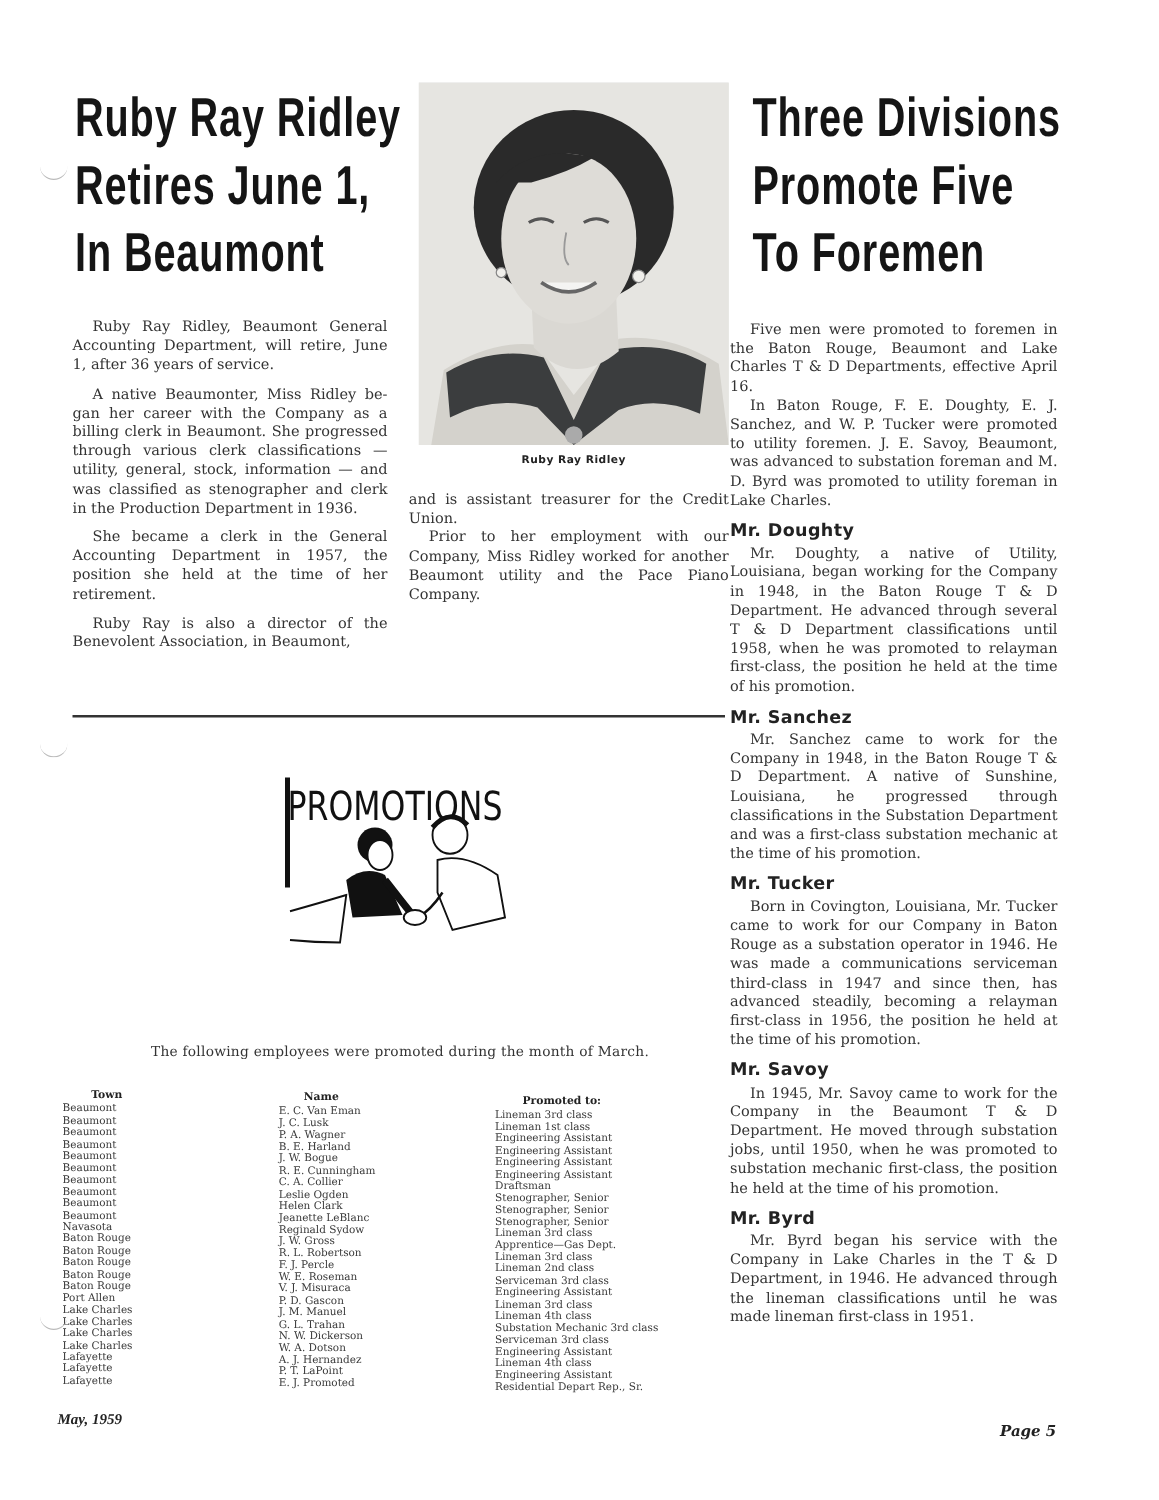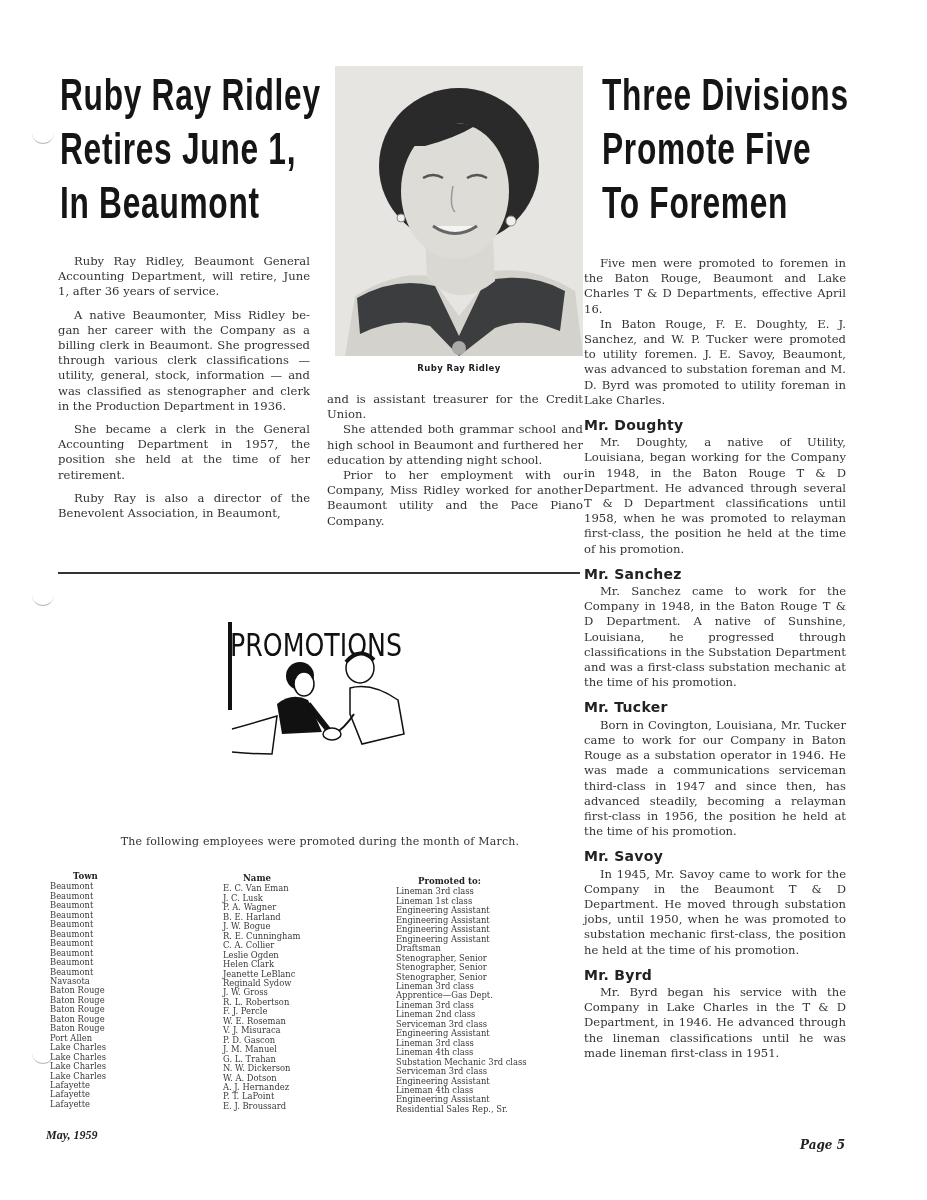--- a/index.html
+++ b/index.html
@@ -170,21 +170,20 @@
 
 <div class="body-text" id="col-left">
   <p>Ruby Ray Ridley, Beaumont General Accounting Department, will retire, June 1, after 36 years of service.</p>
   <p>A native Beaumonter, Miss Ridley be­gan her career with the Company as a billing clerk in Beaumont. She pro­gressed through various clerk class­ifications — utility, general, stock, information — and was classified as stenographer and clerk in the Produc­tion Department in 1936.</p>
   <p>She became a clerk in the General Accounting Department in 1957, the position she held at the time of her retirement.</p>
   <p>Ruby Ray is also a director of the Benevolent Association, in Beaumont,</p>
 </div>
 
 <div class="body-text" id="col-mid">
   <p class="tight" style="text-indent:0">and is assistant treasurer for the Credit Union.</p>
-  <p class="tight">She attended both grammar school and high school in Beaumont and furthered her education by attending night school.</p>
   <p class="tight">Prior to her employment with our Company, Miss Ridley worked for an­other Beaumont utility and the Pace Piano Company.</p>
 </div>
 
 <div class="body-text" id="col-right">
   <p class="tight">Five men were promoted to foremen in the Baton Rouge, Beaumont and Lake Charles T &amp; D Departments, ef­fective April 16.</p>
   <p>In Baton Rouge, F. E. Doughty, E. J. Sanchez, and W. P. Tucker were pro­moted to utility foremen. J. E. Savoy, Beaumont, was advanced to substation foreman and M. D. Byrd was promoted to utility foreman in Lake Charles.</p>
 
   <div class="subhead">Mr. Doughty</div>
   <p>Mr. Doughty, a native of Utility, Louisiana, began working for the Com­pany in 1948, in the Baton Rouge T &amp; D Department. He advanced through several T &amp; D Department classifications until 1958, when he was promoted to relayman first-class, the position he held at the time of his pro­motion.</p>
 
@@ -271,21 +270,21 @@
   <div>F. J. Percle</div>
   <div>W. E. Roseman</div>
   <div>V. J. Misuraca</div>
   <div>P. D. Gascon</div>
   <div>J. M. Manuel</div>
   <div>G. L. Trahan</div>
   <div>N. W. Dickerson</div>
   <div>W. A. Dotson</div>
   <div>A. J. Hernandez</div>
   <div>P. T. LaPoint</div>
-  <div>E. J. Broussard</div>
+  <div>E. J. Promoted</div>
 </div>
 
 <div class="table-col" id="col-promoted">
   <div class="th">Promoted to:</div>
   <div>Lineman 3rd class</div>
   <div>Lineman 1st class</div>
   <div>Engineering Assistant</div>
   <div>Engineering Assistant</div>
   <div>Engineering Assistant</div>
   <div>Engineering Assistant</div>
@@ -299,21 +298,21 @@
   <div>Lineman 2nd class</div>
   <div>Serviceman 3rd class</div>
   <div>Engineering Assistant</div>
   <div>Lineman 3rd class</div>
   <div>Lineman 4th class</div>
   <div>Substation Mechanic 3rd class</div>
   <div>Serviceman 3rd class</div>
   <div>Engineering Assistant</div>
   <div>Lineman 4th class</div>
   <div>Engineering Assistant</div>
-  <div>Residential Sales Rep., Sr.</div>
+  <div>Residential Depart Rep., Sr.</div>
 </div>
 
 <div class="margin-mark" style="left:32px; top:130px;"></div>
 <div class="margin-mark" style="left:32px; top:592px;"></div>
 <div class="margin-mark" style="left:32px; top:1050px;"></div>
 
 <div class="footer" id="footer-left">May, 1959</div>
 <div class="footer" id="footer-right">Page 5</div>
 
 </body></html>

